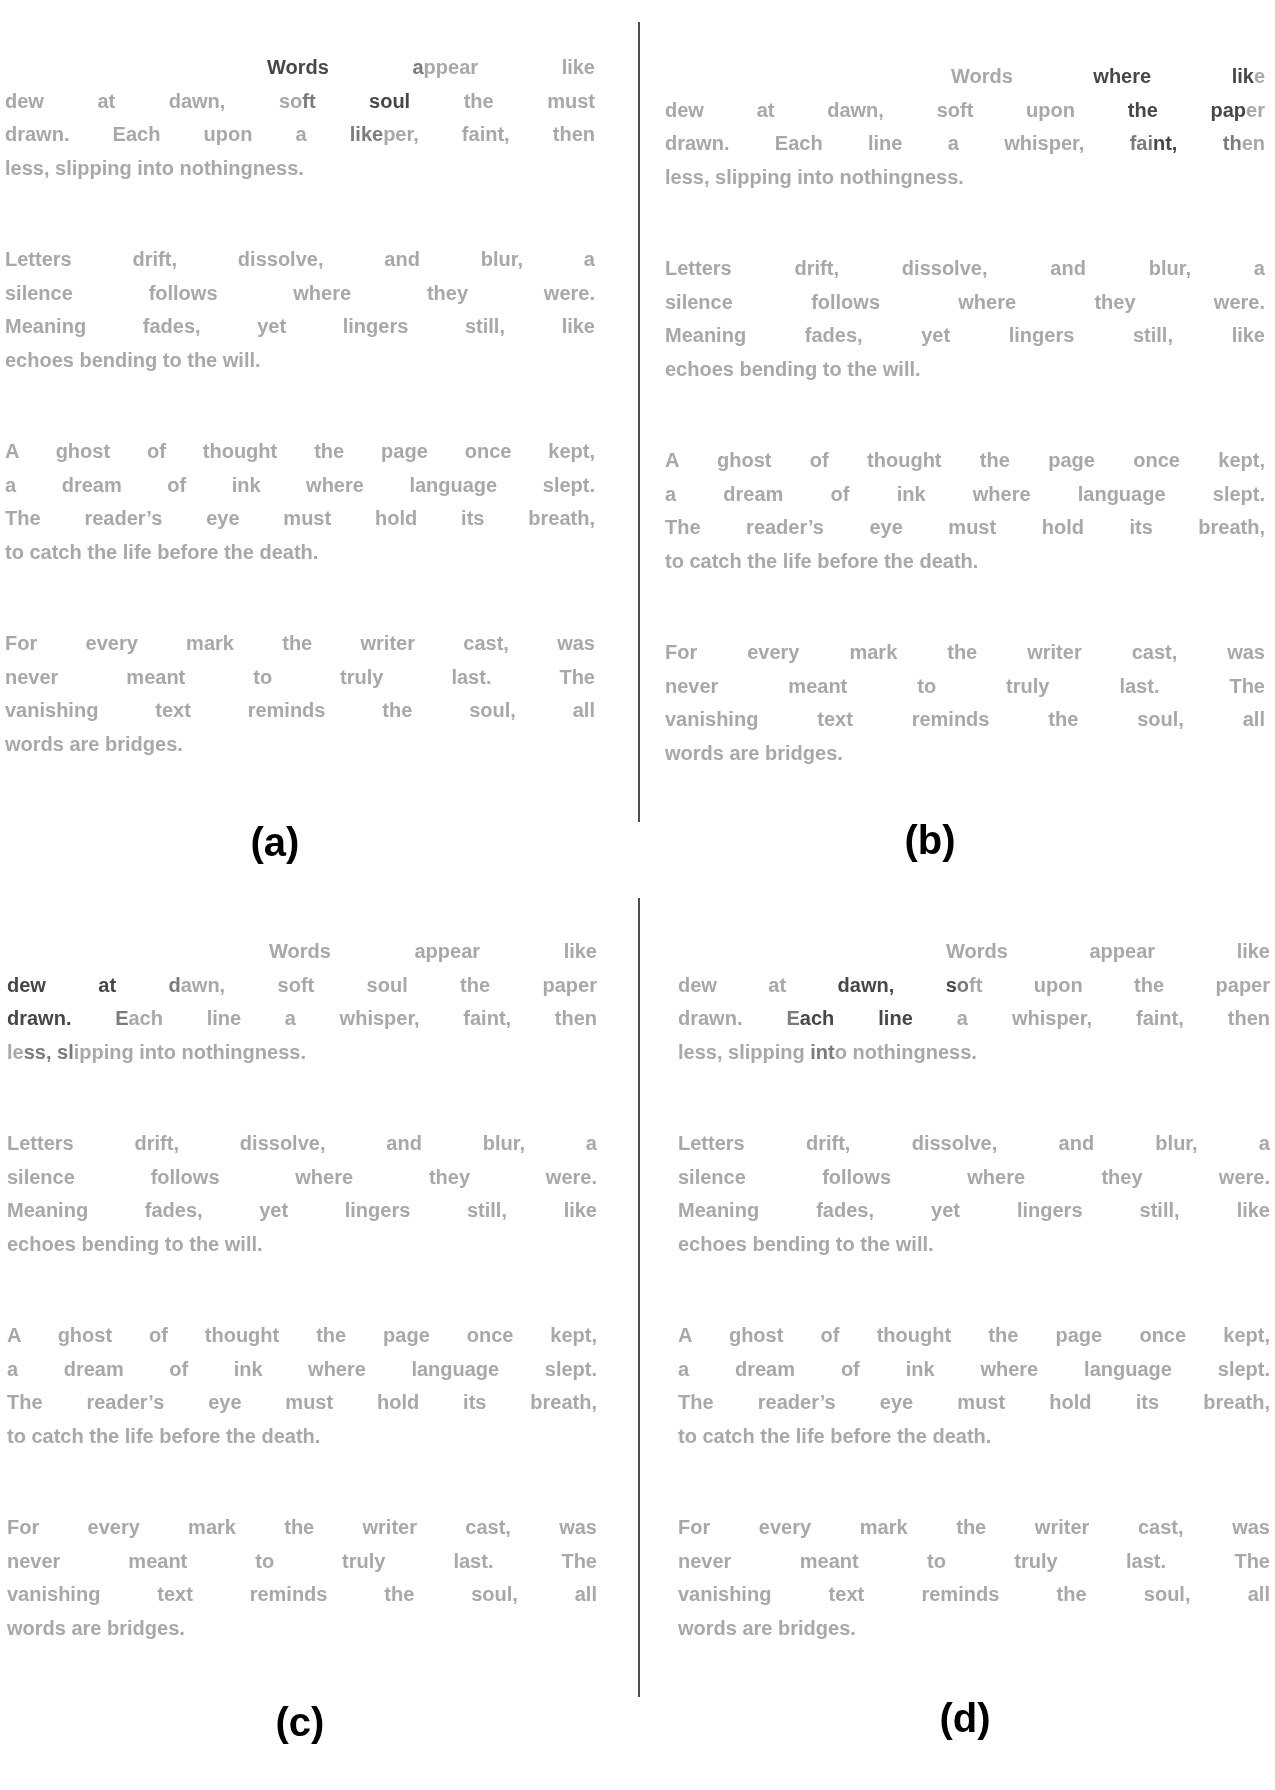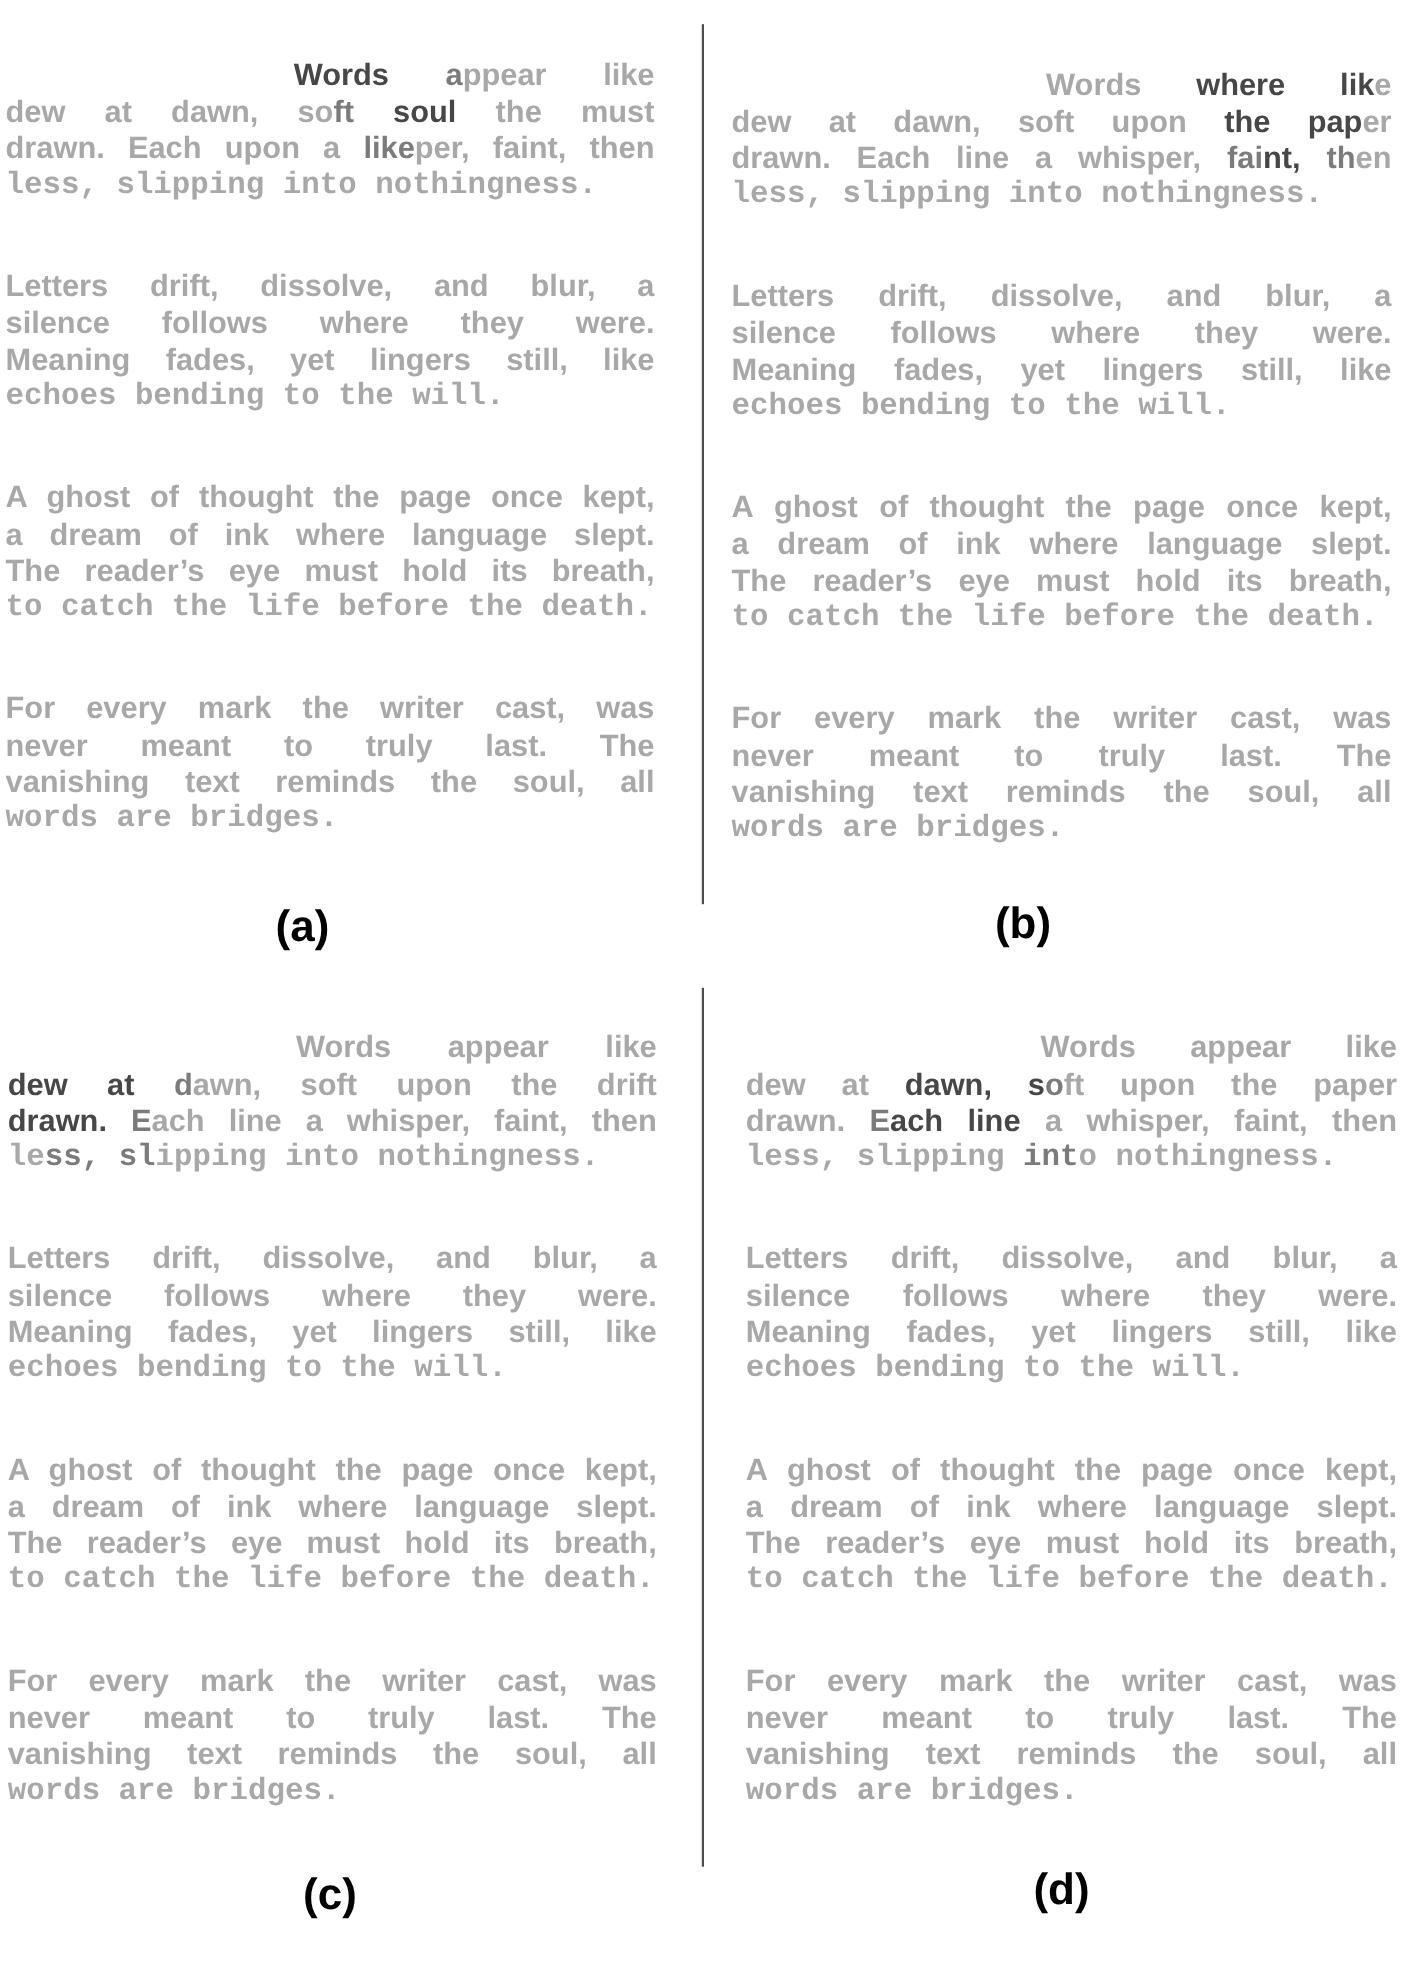--- a/index.html
+++ b/index.html
@@ -5,39 +5,38 @@
 <style>
   html,body{margin:0;padding:0;background:#ffffff;}
   body{
     position:relative;
     width:1275px;height:1790px;
     overflow:hidden;
     font-family:"Liberation Sans","DejaVu Sans",sans-serif;
   }
   .panel{
     position:absolute;
-    font-size:28px;
+    font-size:20px;
     line-height:33.5px;
     font-weight:700;
     color:#a8a8a8;
   }
   #panel-a{left:5px;  top:51px;  width:590px;}
   #panel-b{left:665px; top:60px;  width:600px;}
   #panel-c{left:7px;  top:935px; width:590px;}
   #panel-d{left:678px; top:935px; width:592px;}
   .para{margin:0 0 58px 0;}
   .para:last-child{margin-bottom:0;}
   .line{
     text-align:justify;
     text-align-last:justify;
   }
   .para .line:last-child{
     text-align:left;
     text-align-last:left;
-    font-family:Liberation Mono, monospace;
   }
   .para.first .line.indent{padding-left:262px;}
   #panel-b .para.first .line.indent{padding-left:286px;}
   #panel-d .para.first .line.indent{padding-left:268px;}
   .w0{color:#a8a8a8;}
   .w1{color:#7b7b7b;}
   .w2{color:#474747;}
   .divider{
     position:absolute;
     left:638px;width:2px;
@@ -109,21 +108,21 @@
     <div class="para">
       <div class="line"><span class="w0">For every mark the writer cast, was</span></div>
       <div class="line"><span class="w0">never meant to truly last. The</span></div>
       <div class="line"><span class="w0">vanishing text reminds the soul, all</span></div>
       <div class="line"><span class="w0">words are bridges.</span></div>
     </div>
   </div>
 <div class="panel" id="panel-c">
     <div class="para first">
       <div class="line indent"><span class="w0">Words appear like</span></div>
-      <div class="line"><span class="w2">dew at</span><span class="w0"> </span><span class="w1">d</span><span class="w0">awn, soft upon the drift</span></div>
+      <div class="line"><span class="w2">dew at</span><span class="w0"> </span><span class="w1">d</span><span class="w0">awn, soft soul the paper</span></div>
       <div class="line"><span class="w2">drawn.</span><span class="w0"> </span><span class="w1">E</span><span class="w0">ach line a whisper, faint, then</span></div>
       <div class="line"><span class="w0">le</span><span class="w1">ss,</span><span class="w0"> </span><span class="w1">sl</span><span class="w0">ipping into nothingness.</span></div>
     </div>
     <div class="para">
       <div class="line"><span class="w0">Letters drift, dissolve, and blur, a</span></div>
       <div class="line"><span class="w0">silence follows where they were.</span></div>
       <div class="line"><span class="w0">Meaning fades, yet lingers still, like</span></div>
       <div class="line"><span class="w0">echoes bending to the will.</span></div>
     </div>
     <div class="para">

